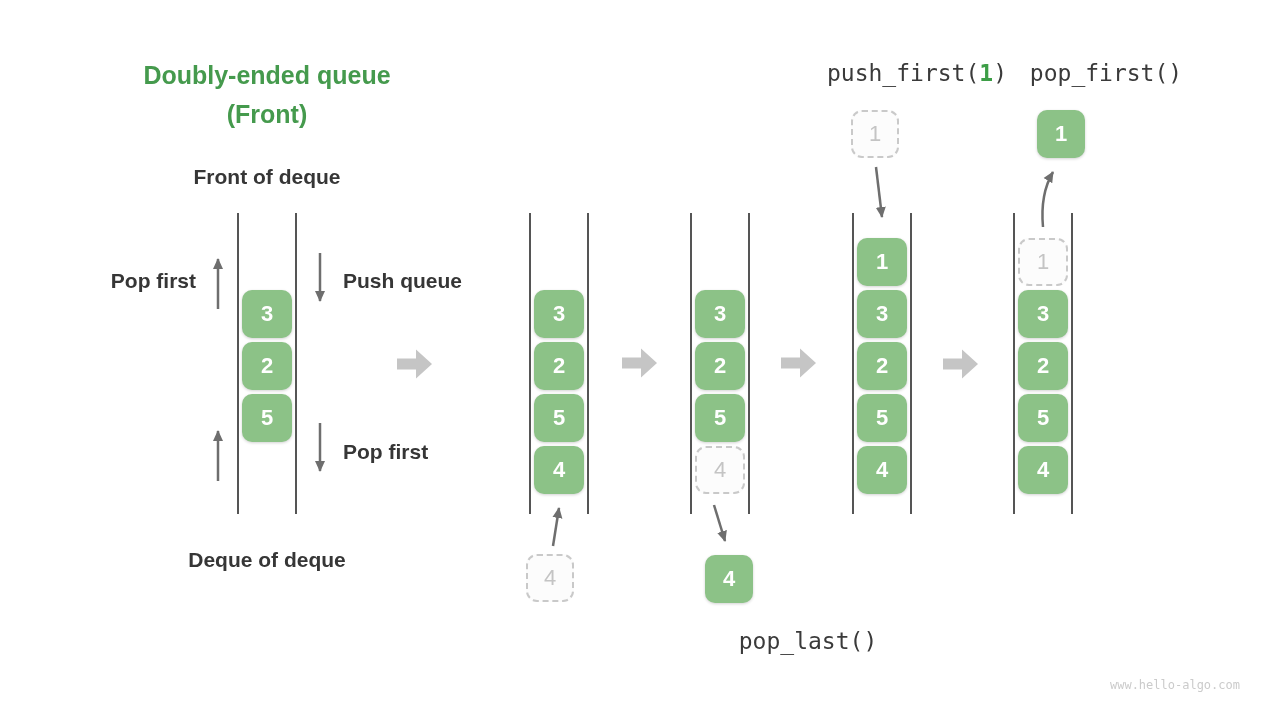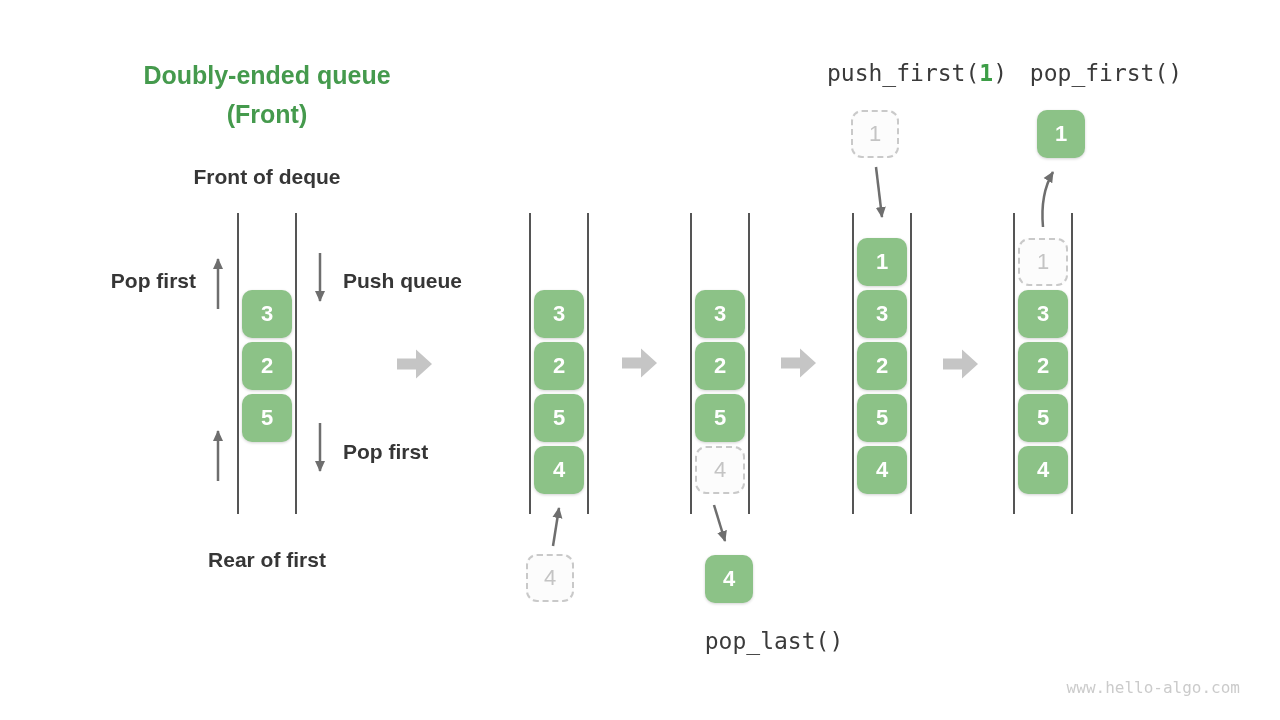--- a/index.html
+++ b/index.html
@@ -25,21 +25,21 @@
   }
   .side-label.right-align { text-align:right; }
   .code {
     position:absolute; transform:translate(-50%,-50%);
     font-family:"DejaVu Sans Mono", monospace; font-size:23px; font-weight:500;
     color:var(--code-text,#3a3a3a); white-space:nowrap;
   }
   .code .arg { color:var(--code-arg-green,#3d9e47); font-weight:bold; }
   .watermark {
     position:absolute; right:40px; top:678px;
-    font-family:"DejaVu Sans Mono", monospace; font-size:16px;
+    font-family:"DejaVu Sans Mono", monospace; font-size:12px;
     color:var(--watermark-gray,#cbcbcb); white-space:nowrap;
   }
   
   .queue { position:absolute; top:213px; width:60px; height:301px; }
   .wall {
     position:absolute; top:0; bottom:0; width:1.6px;
     background:var(--wall-gray,#555555);
   }
   .wall.l { left:0; } .wall.r { right:0; }
   .cells {
@@ -65,29 +65,29 @@
   .block{ fill:var(--block-arrow-gray,#c5c5c5); }
 </style>
 </head>
 <body>
 
 <div class="canvas">
 
   <div class="title-line" style="left:267px; top:75px">Doubly-ended queue</div>
   <div class="title-line" style="left:267px; top:114px">(Front)</div>
   <div class="big-label" style="left:267px; top:177px">Front of deque</div>
-  <div class="big-label" style="left:267px; top:560px">Rear of first</div>
+  <div class="big-label" style="left:267px; top:560px">Deque of deque</div>
 
   <div class="side-label right-align" style="left:0; width:196px; top:281px">Pop first</div>
   <div class="side-label" style="left:343px; top:281px">Push queue</div>
   <div class="side-label" style="left:343px; top:452px">Pop first</div>
 
   <div class="code" style="left:917px; top:73px"><span>push_first(</span><span class="arg">1</span><span>)</span></div>
   <div class="code" style="left:1106px; top:73px"><span>pop_first()</span></div>
-  <div class="code" style="left:774px; top:641px"><span>pop_last()</span></div>
+  <div class="code" style="left:808px; top:641px"><span>pop_last()</span></div>
 
   <div class="queue" style="left:237px">
     <div class="wall l"></div>
     <div class="wall r"></div>
     <div class="cells" style="top:77px">
       <div class="cell">3</div>
       <div class="cell">2</div>
       <div class="cell">5</div>
     </div>
   </div>

